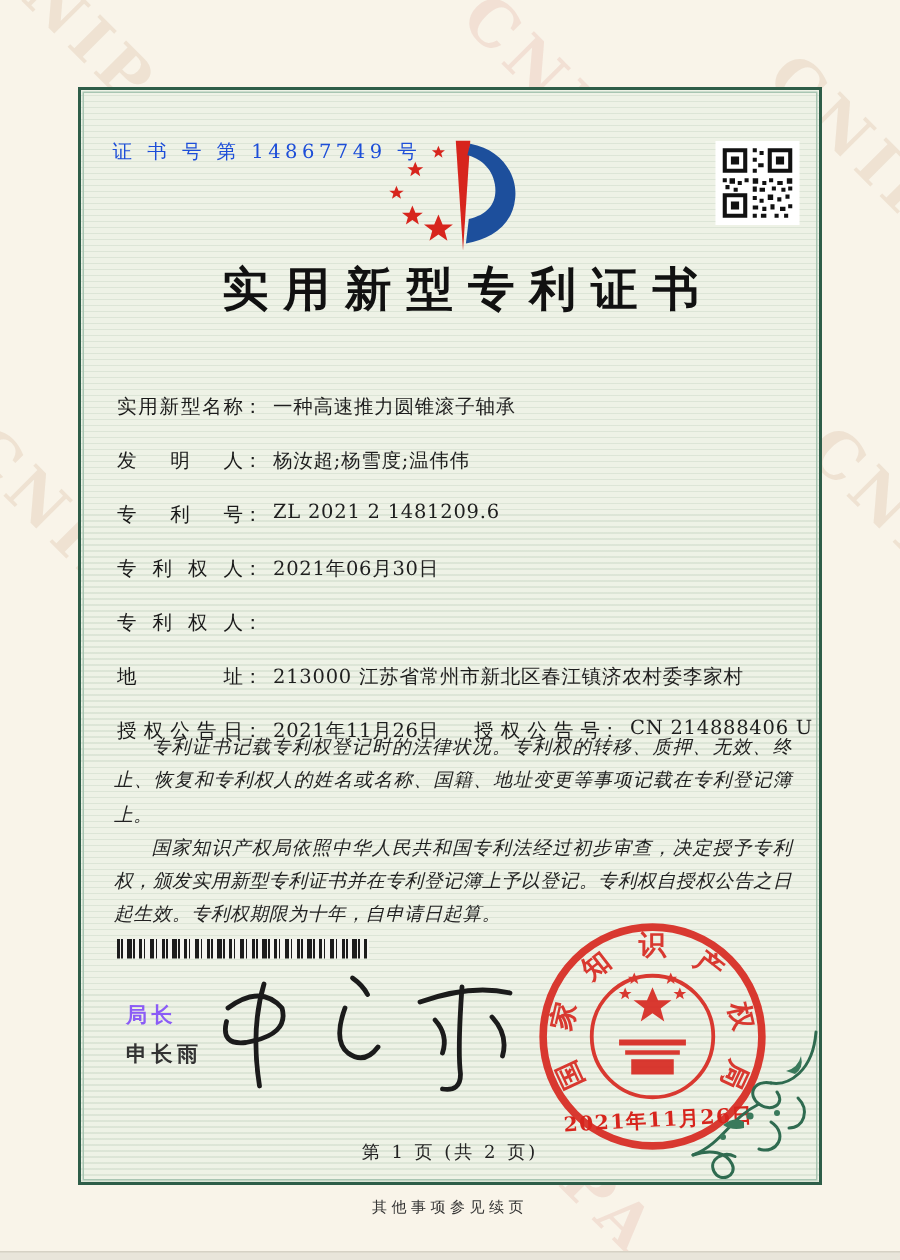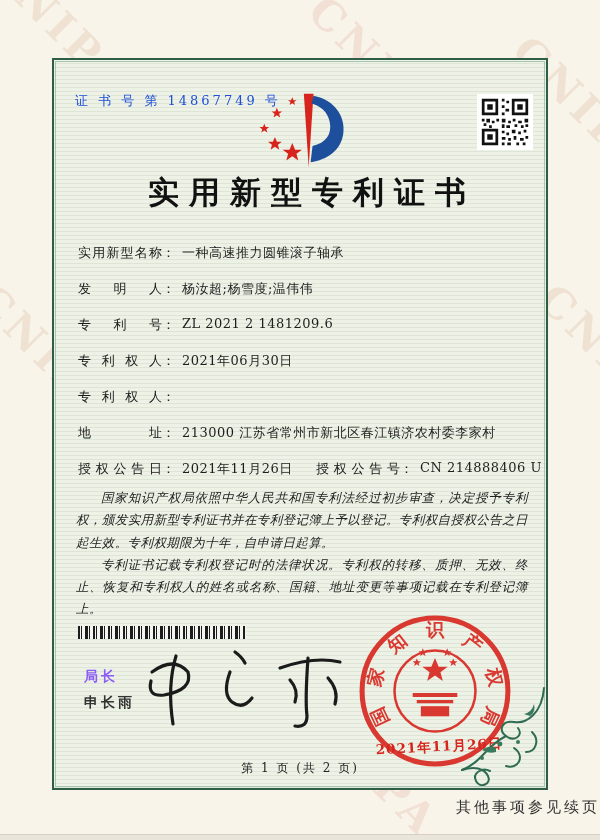--- a/index.html
+++ b/index.html
@@ -23,21 +23,21 @@
     z-index:2;
   }
   .frame-inner{position:absolute;inset:1px;border:1px solid #a8c5b2;}
   .layer{position:absolute;inset:0;z-index:3;}
   .cert-no{position:absolute;left:75px;top:92px;font-size:13px;letter-spacing:3px;color:#1d4ed8;}
   .logo{position:absolute;left:250px;top:90px;width:100px;height:82px;}
   .qr{position:absolute;left:477px;top:94px;width:56px;height:56px;background:#fff;padding:3px;box-sizing:border-box;}
   .title{position:absolute;left:14px;right:0;top:172px;text-align:center;font-size:31px;font-weight:bold;
          letter-spacing:10px;text-indent:10px;color:#111;}
   .fields{position:absolute;left:78px;top:244px;right:66px;font-size:13px;}
-  .frow{height:36px;display:flex;align-items:flex-start;}
+  .frow{height:36px;display:flex;align-items:flex-end;}
   .fgroup{display:flex;white-space:nowrap;}
   .fgroup.first{width:238px;flex:none;}
   .f-label{display:inline-block;width:84px;flex:none;text-align:justify;text-align-last:justify;color:#1a1a1a;}
   .f-colon{margin-right:7px;}
   .f-value{letter-spacing:0.5px;}
   .bodytext{position:absolute;left:76px;right:72px;top:487px;font-size:12.5px;line-height:1.78;
             text-align:justify;color:#222;font-style:italic;letter-spacing:0.4px;}
   .bodytext p{margin:0;text-indent:2em;}
   .barcode{
     position:absolute;left:78px;top:626px;width:168px;height:13px;
@@ -46,21 +46,21 @@
   }
   .sig-title{position:absolute;left:84px;top:668px;font-family:"Liberation Sans","DejaVu Sans",sans-serif;
              font-size:14px;font-weight:600;letter-spacing:3px;color:#8b5cf6;}
   .sig-name{position:absolute;left:84px;top:694px;font-family:Liberation Sans, sans-serif;
             font-size:14px;font-weight:600;letter-spacing:3px;color:#333;}
   .signature{position:absolute;left:138px;top:638px;width:215px;height:102px;}
   .seal{position:absolute;left:356px;top:612px;width:158px;height:158px;opacity:0.9;}
   .seal-date{position:absolute;left:366px;top:738px;width:146px;text-align:center;color:#d7251d;
              font-weight:bold;font-size:13.5px;letter-spacing:1px;transform:rotate(-3deg);}
   .page-num{position:absolute;left:0;right:0;top:760px;text-align:center;font-size:12px;letter-spacing:2px;color:#222;}
-  .cont-note{position:absolute;left:0;right:0;top:798px;text-align:right;font-size:15px;letter-spacing:3px;color:#333;}
+  .cont-note{position:absolute;left:0;right:0;top:798px;text-align:center;font-size:10px;letter-spacing:3px;color:#333;}
   .flourish{position:absolute;left:452px;top:686px;width:95px;height:101px;}
   .page-edge{position:absolute;left:0;right:0;bottom:0;height:5px;background:#e9e5da;border-top:1px solid #d6d1c4;z-index:5;}
 </style>
 </head>
 <body>
 
 <div class="page">
 
   <div class="wm" style="left:-30px;top:0px;">CNIPA</div>
   <div class="wm pink" style="left:290px;top:42px;">CNIPA</div>
@@ -162,22 +162,22 @@
           </span>
         <span class="fgroup">
             <span class="f-label">授权公告号</span>
             <span class="f-colon">：</span>
             <span class="f-value">CN 214888406 U</span>
           </span>
       </div>
     </div>
 
     <div class="bodytext">
+      <p>专利证书记载专利权登记时的法律状况。专利权的转移、质押、无效、终止、恢复和专利权人的姓名或名称、国籍、地址变更等事项记载在专利登记簿上。</p>
       <p>国家知识产权局依照中华人民共和国专利法经过初步审查，决定授予专利权，颁发实用新型专利证书并在专利登记簿上予以登记。专利权自授权公告之日起生效。专利权期限为十年，自申请日起算。</p>
-      <p>专利证书记载专利权登记时的法律状况。专利权的转移、质押、无效、终止、恢复和专利权人的姓名或名称、国籍、地址变更等事项记载在专利登记簿上。</p>
     </div>
 
     <div class="barcode"></div>
 
     <div class="sig-title">局长</div>
     <div class="sig-name">申长雨</div>
 
     <svg class="signature" viewBox="0 0 215 102">
       <g fill="none" stroke="#1b1b1b" stroke-width="3.2" stroke-linecap="round" stroke-linejoin="round">
         <path d="M38,18 q-9,30 -3,68"></path>

